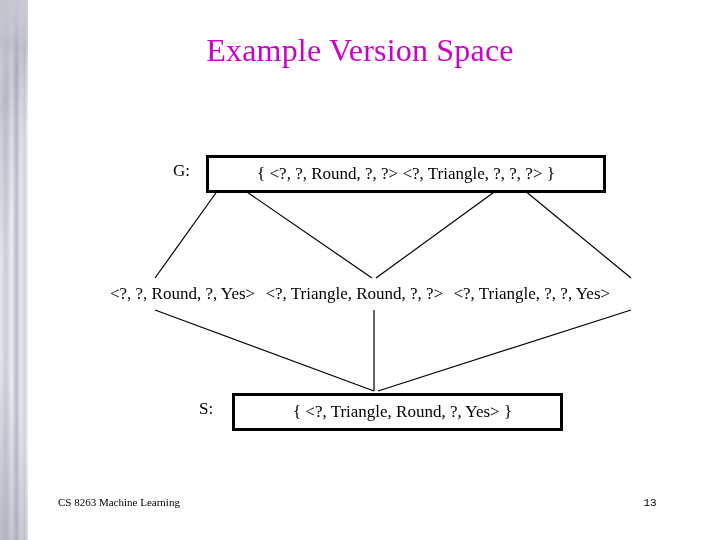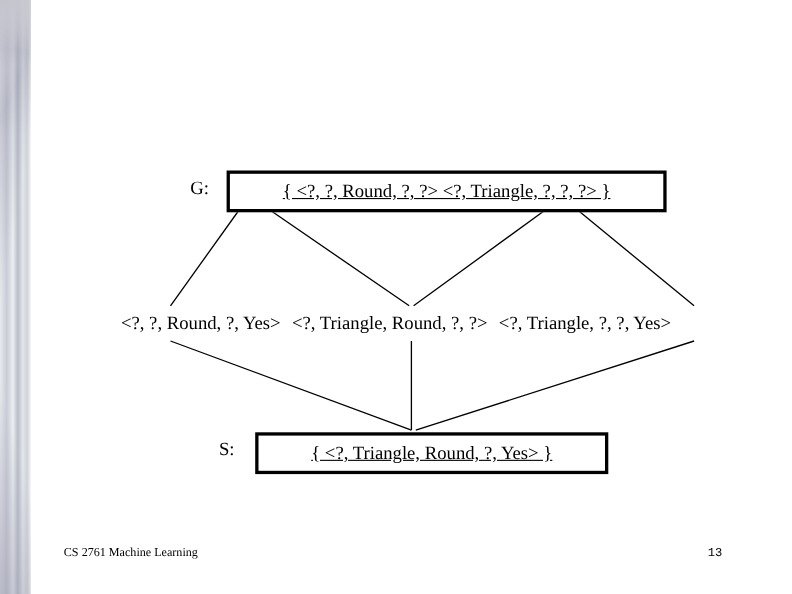--- a/index.html
+++ b/index.html
@@ -66,33 +66,33 @@
   .boxed {
     position: absolute;
     border: 3px solid #000000;
     background: #ffffff;
     font-size: 17px;
     color: #000000;
     white-space: nowrap;
     display: flex;
     align-items: center;
     justify-content: center;
-    text-decoration: underline;
   }
   #g-box {
     left: 206px;
     top: 155px;
     width: 394px;
     height: 32px;
   }
   #s-box {
     left: 232px;
     top: 393px;
     width: 315px;
     height: 32px;
+    padding-left: 10px;
   }
   .row-label {
     position: absolute;
     font-size: 17px;
     color: #000000;
   }
   #g-label {
     left: 173px;
     top: 161px;
   }
@@ -144,20 +144,21 @@
     font-family: Liberation Mono, monospace;
   }
 </style>
 </head>
 <body>
 
 <div id="slide">
 
   <div id="left-strip"></div>
 
+  <div id="title">Example Version Space</div>
 
   <svg id="lines" viewBox="0 0 720 540" width="720" height="540" xmlns="http://www.w3.org/2000/svg">
 
     <line x1="218" y1="190" x2="155" y2="278" stroke="#000000" stroke-width="1.2"></line>
 
     <line x1="244" y1="190" x2="372" y2="278" stroke="#000000" stroke-width="1.2"></line>
 
     <line x1="497" y1="190" x2="376" y2="278" stroke="#000000" stroke-width="1.2"></line>
 
     <line x1="524" y1="190" x2="631" y2="278" stroke="#000000" stroke-width="1.2"></line>
@@ -174,16 +175,16 @@
 
   <div id="mid-row">
     <span class="h">&lt;?, ?, Round, ?, Yes&gt;</span>
     <span class="h">&lt;?, Triangle, Round, ?, ?&gt;</span>
     <span class="h">&lt;?, Triangle, ?, ?, Yes&gt;</span>
   </div>
 
   <div class="row-label" id="s-label">S:</div>
   <div class="boxed" id="s-box">{ &lt;?, Triangle, Round, ?, Yes&gt; }</div>
 
-  <div class="footer-text" id="footer-left">CS 2761 Machine Learning</div>
+  <div class="footer-text" id="footer-left">CS 8263 Machine Learning</div>
   <div class="footer-text" id="footer-right">13</div>
 
 </div>
 
 </body></html>

